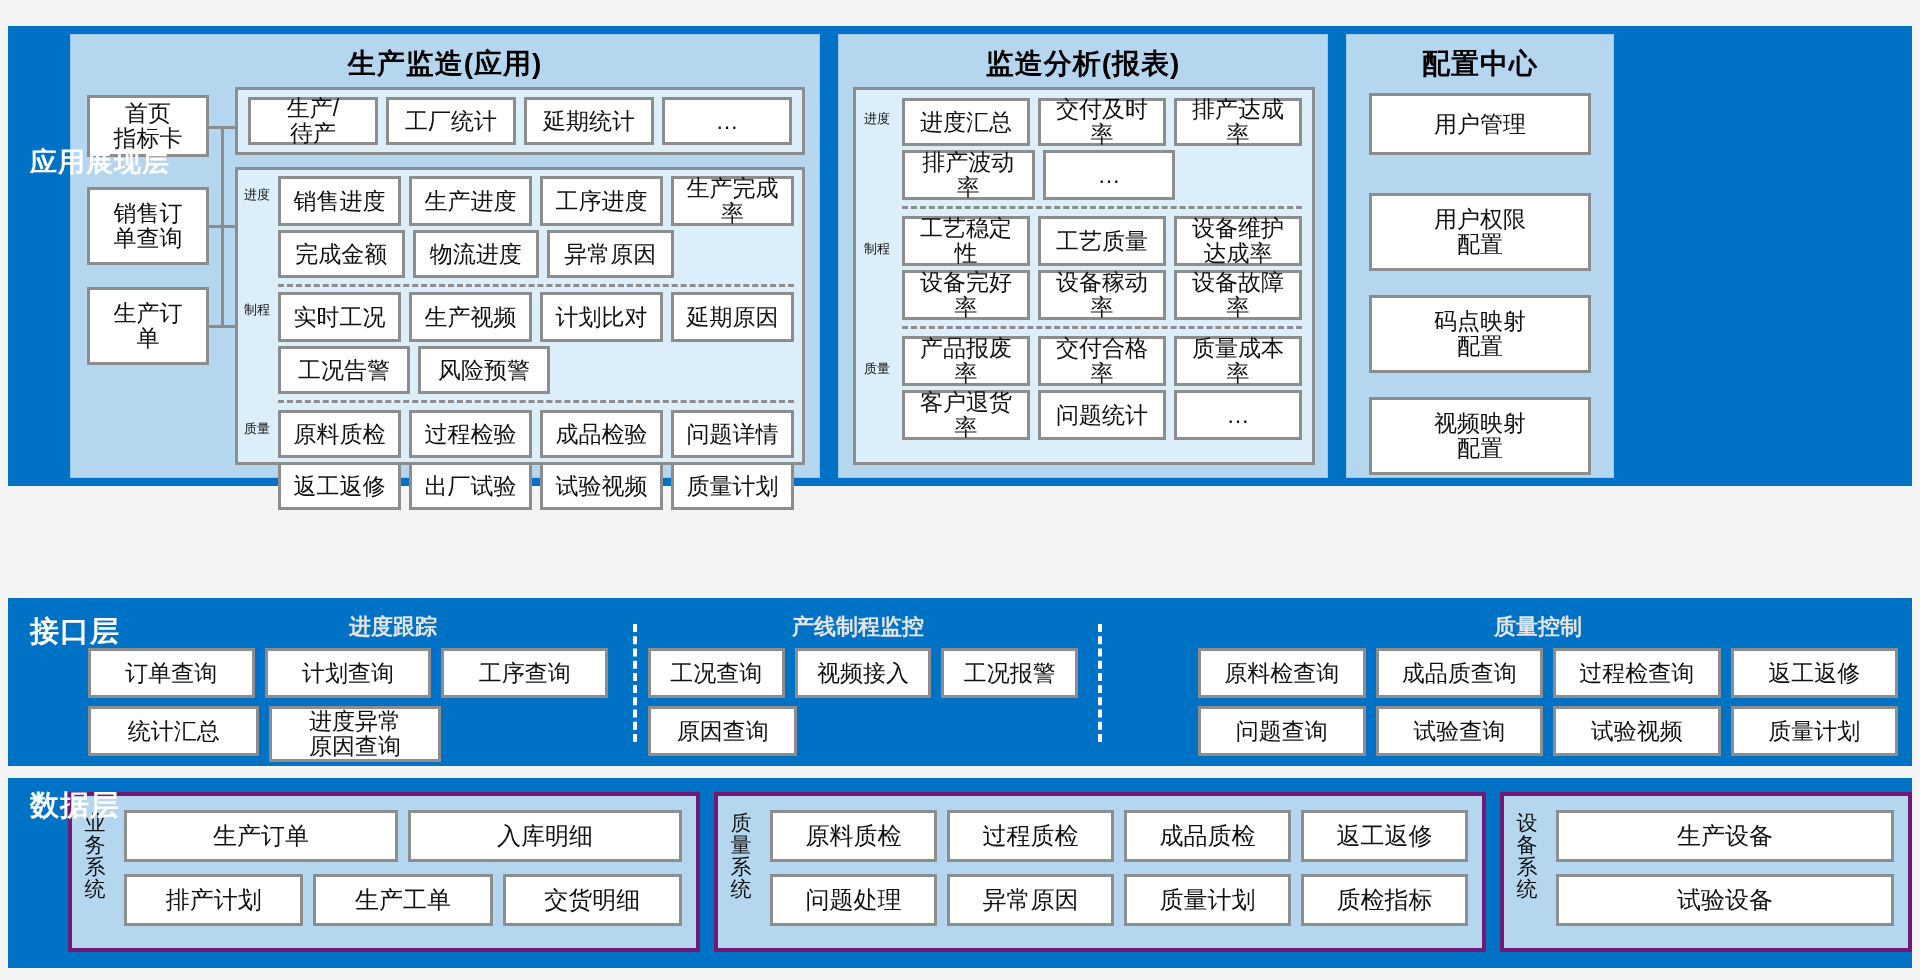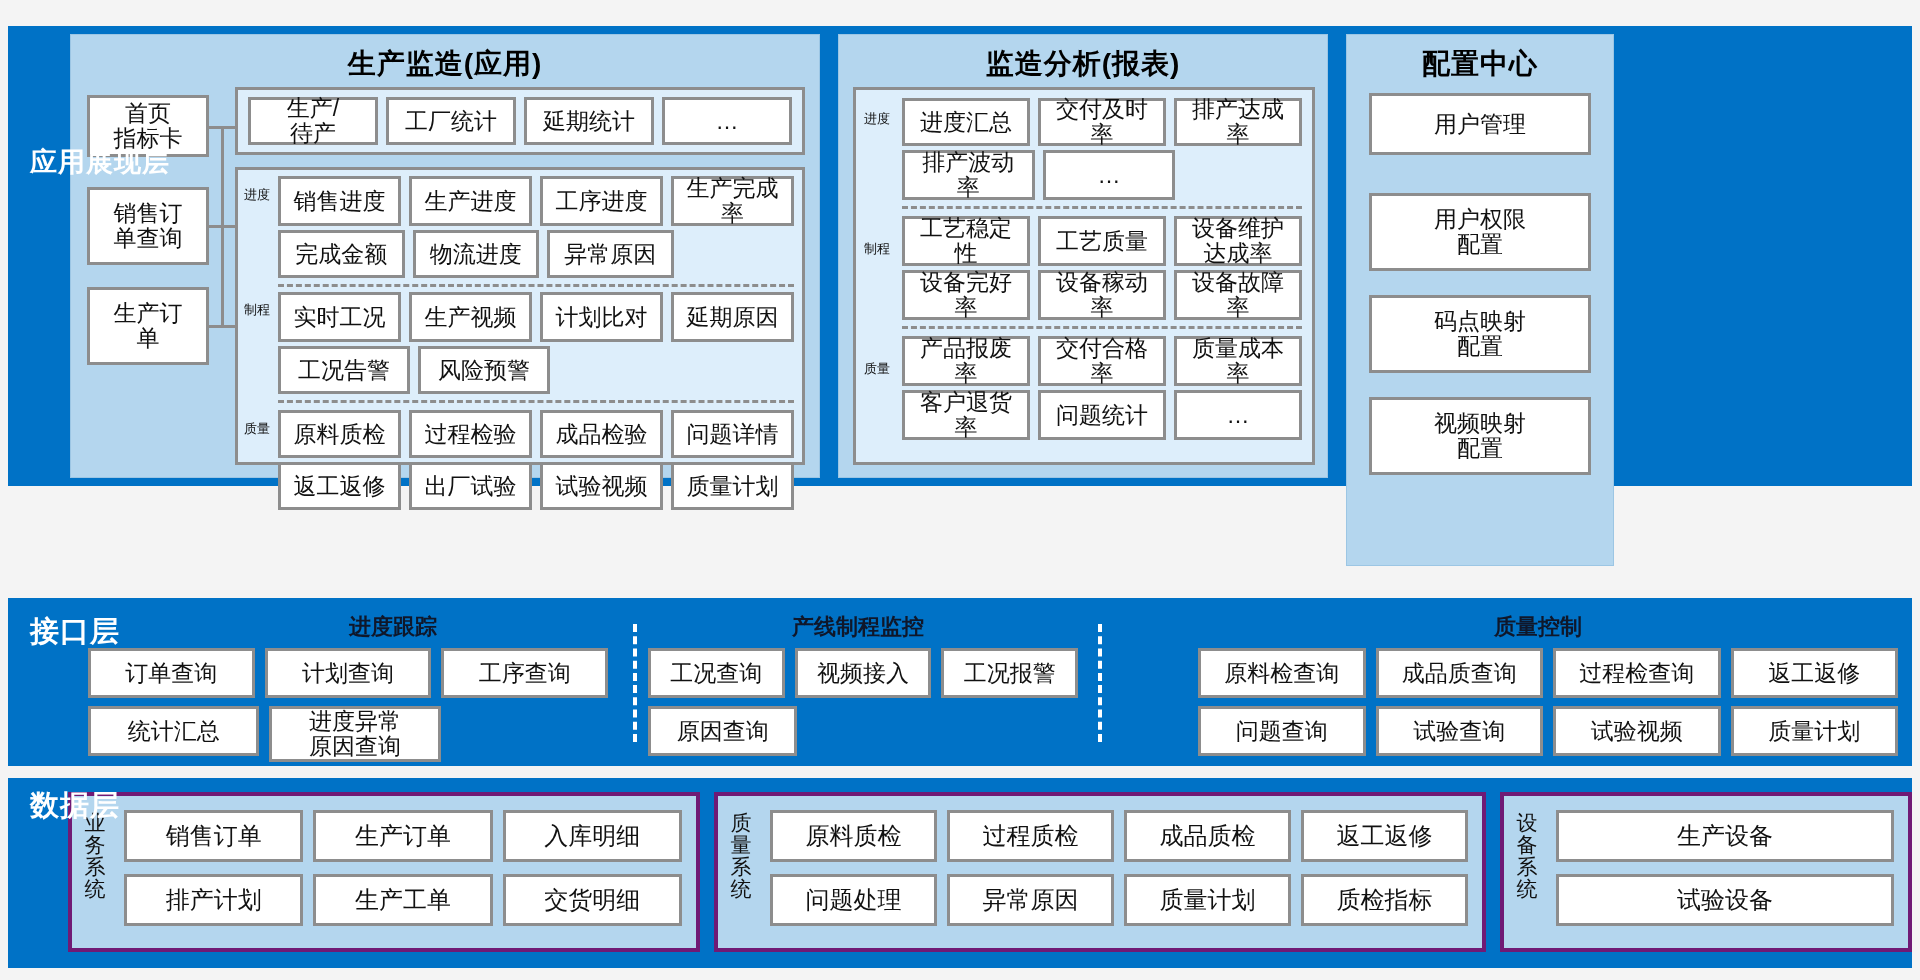--- a/index.html
+++ b/index.html
@@ -89,35 +89,35 @@
   }
 
   
   .panelB { left: 830px; top: 8px; width: 490px; height: 444px; }
   .panelB-body {
     position: absolute; left: 14px; top: 52px; right: 12px; bottom: 12px;
     background: #ddeefb; border: 3px solid #8d8d8d;
   }
 
   
-  .panelC { left: 1338px; top: 8px; width: 268px; height: 532px; }
+  .panelC { left: 1338px; top: 8px; width: 268px; height: 444px; }
   .panelC .cell {
     position: absolute; left: 22px; right: 22px; flex: none;
     height: 62px;
   }
 
   
   .layer2 {
     position: absolute; left: 8px; top: 598px;
     width: 1904px; height: 168px;
     background: #0072c6;
   }
   .tag2 { left: 22px; top: 14px; font-size: 29px; }
   .grouptitle {
-    position: absolute; color: #0f172a; font-weight: bold; font-size: 22px;
+    position: absolute; color: #e5e5e5; font-weight: bold; font-size: 22px;
     text-align: center; white-space: nowrap;
   }
   .vdash {
     position: absolute; border-left: 4px dashed #ffffff; width: 0;
   }
   .l2row { position: absolute; display: flex; gap: 10px; }
   .l2row .cell { height: 50px; font-size: 23px; }
 
   
   .layer3 {
@@ -317,21 +317,20 @@
       <div class="cell">质量计划</div>
     </div>
   </div>
 
   <div class="layer3">
     <div class="layer-tag tag3">数据层</div>
 
     <div class="dpanel" style="left:60px; width:632px;">
       <div class="dlabel">业务系统</div>
       <div class="drow" style="left:52px; right:14px; top:14px;">
-        <div class="cell">销售订单</div>
         <div class="cell">生产订单</div>
         <div class="cell">入库明细</div>
       </div>
       <div class="drow" style="left:52px; right:14px; top:78px;">
         <div class="cell">排产计划</div>
         <div class="cell">生产工单</div>
         <div class="cell">交货明细</div>
       </div>
     </div>
 

